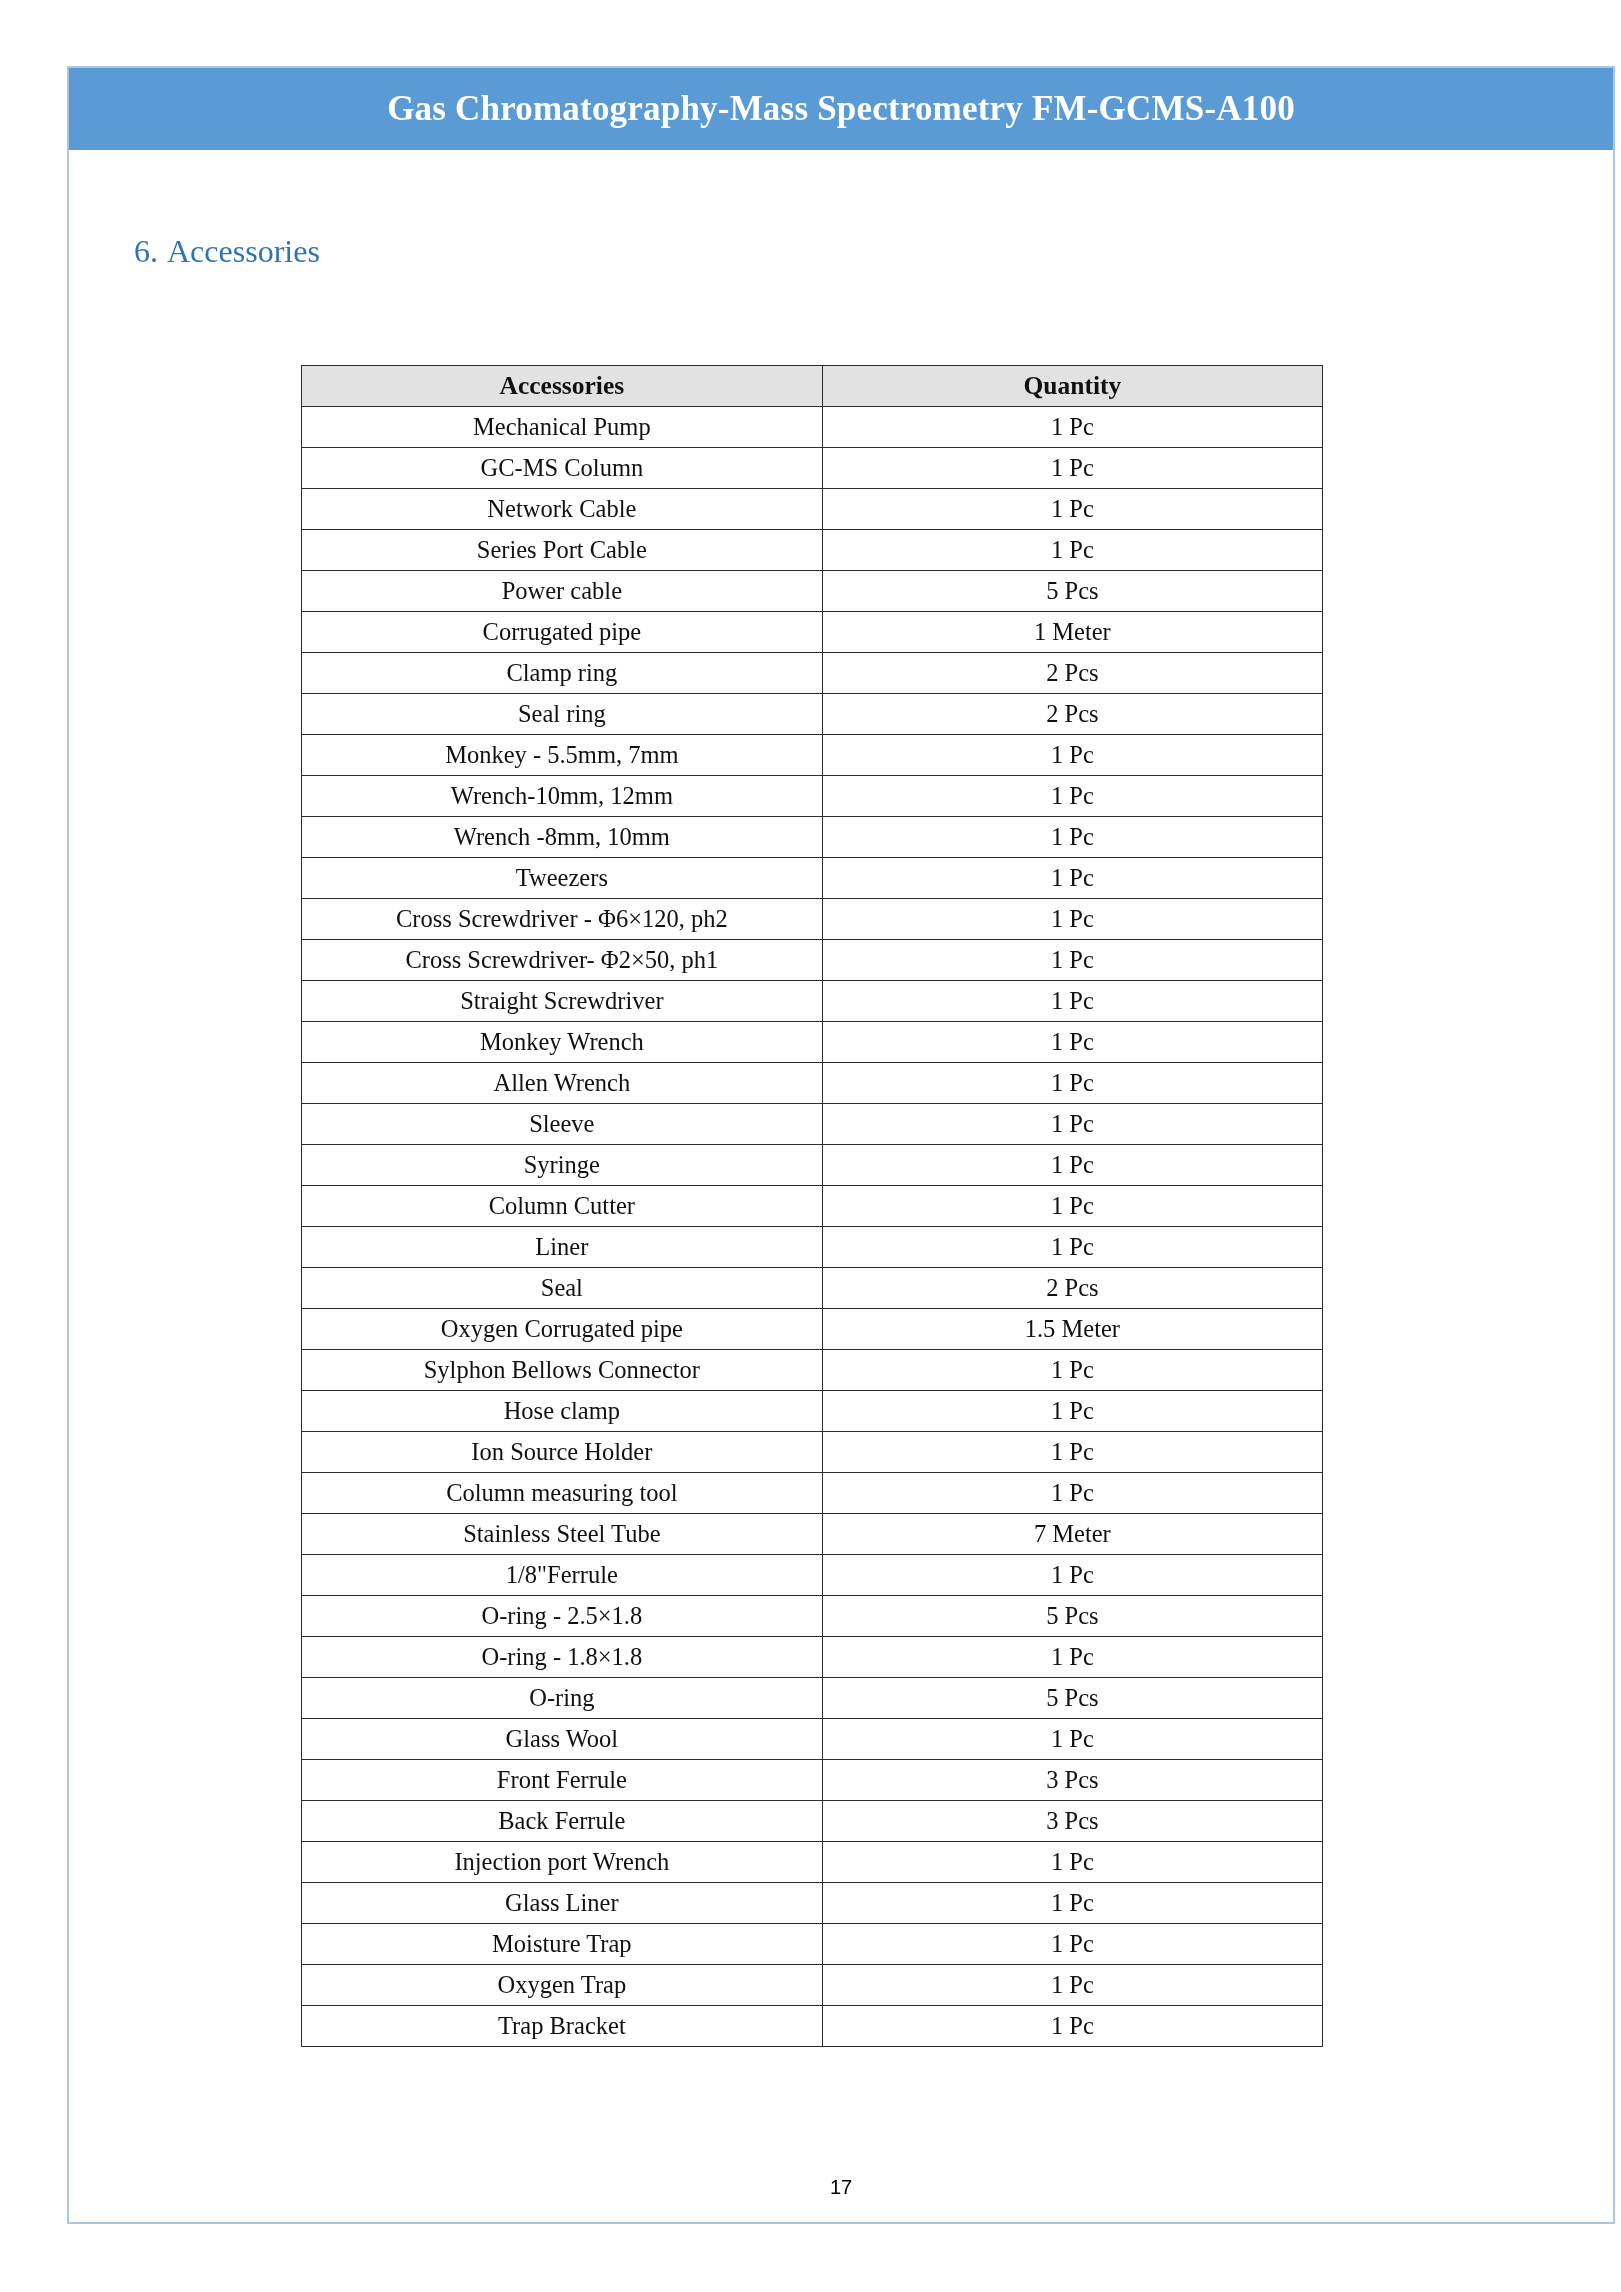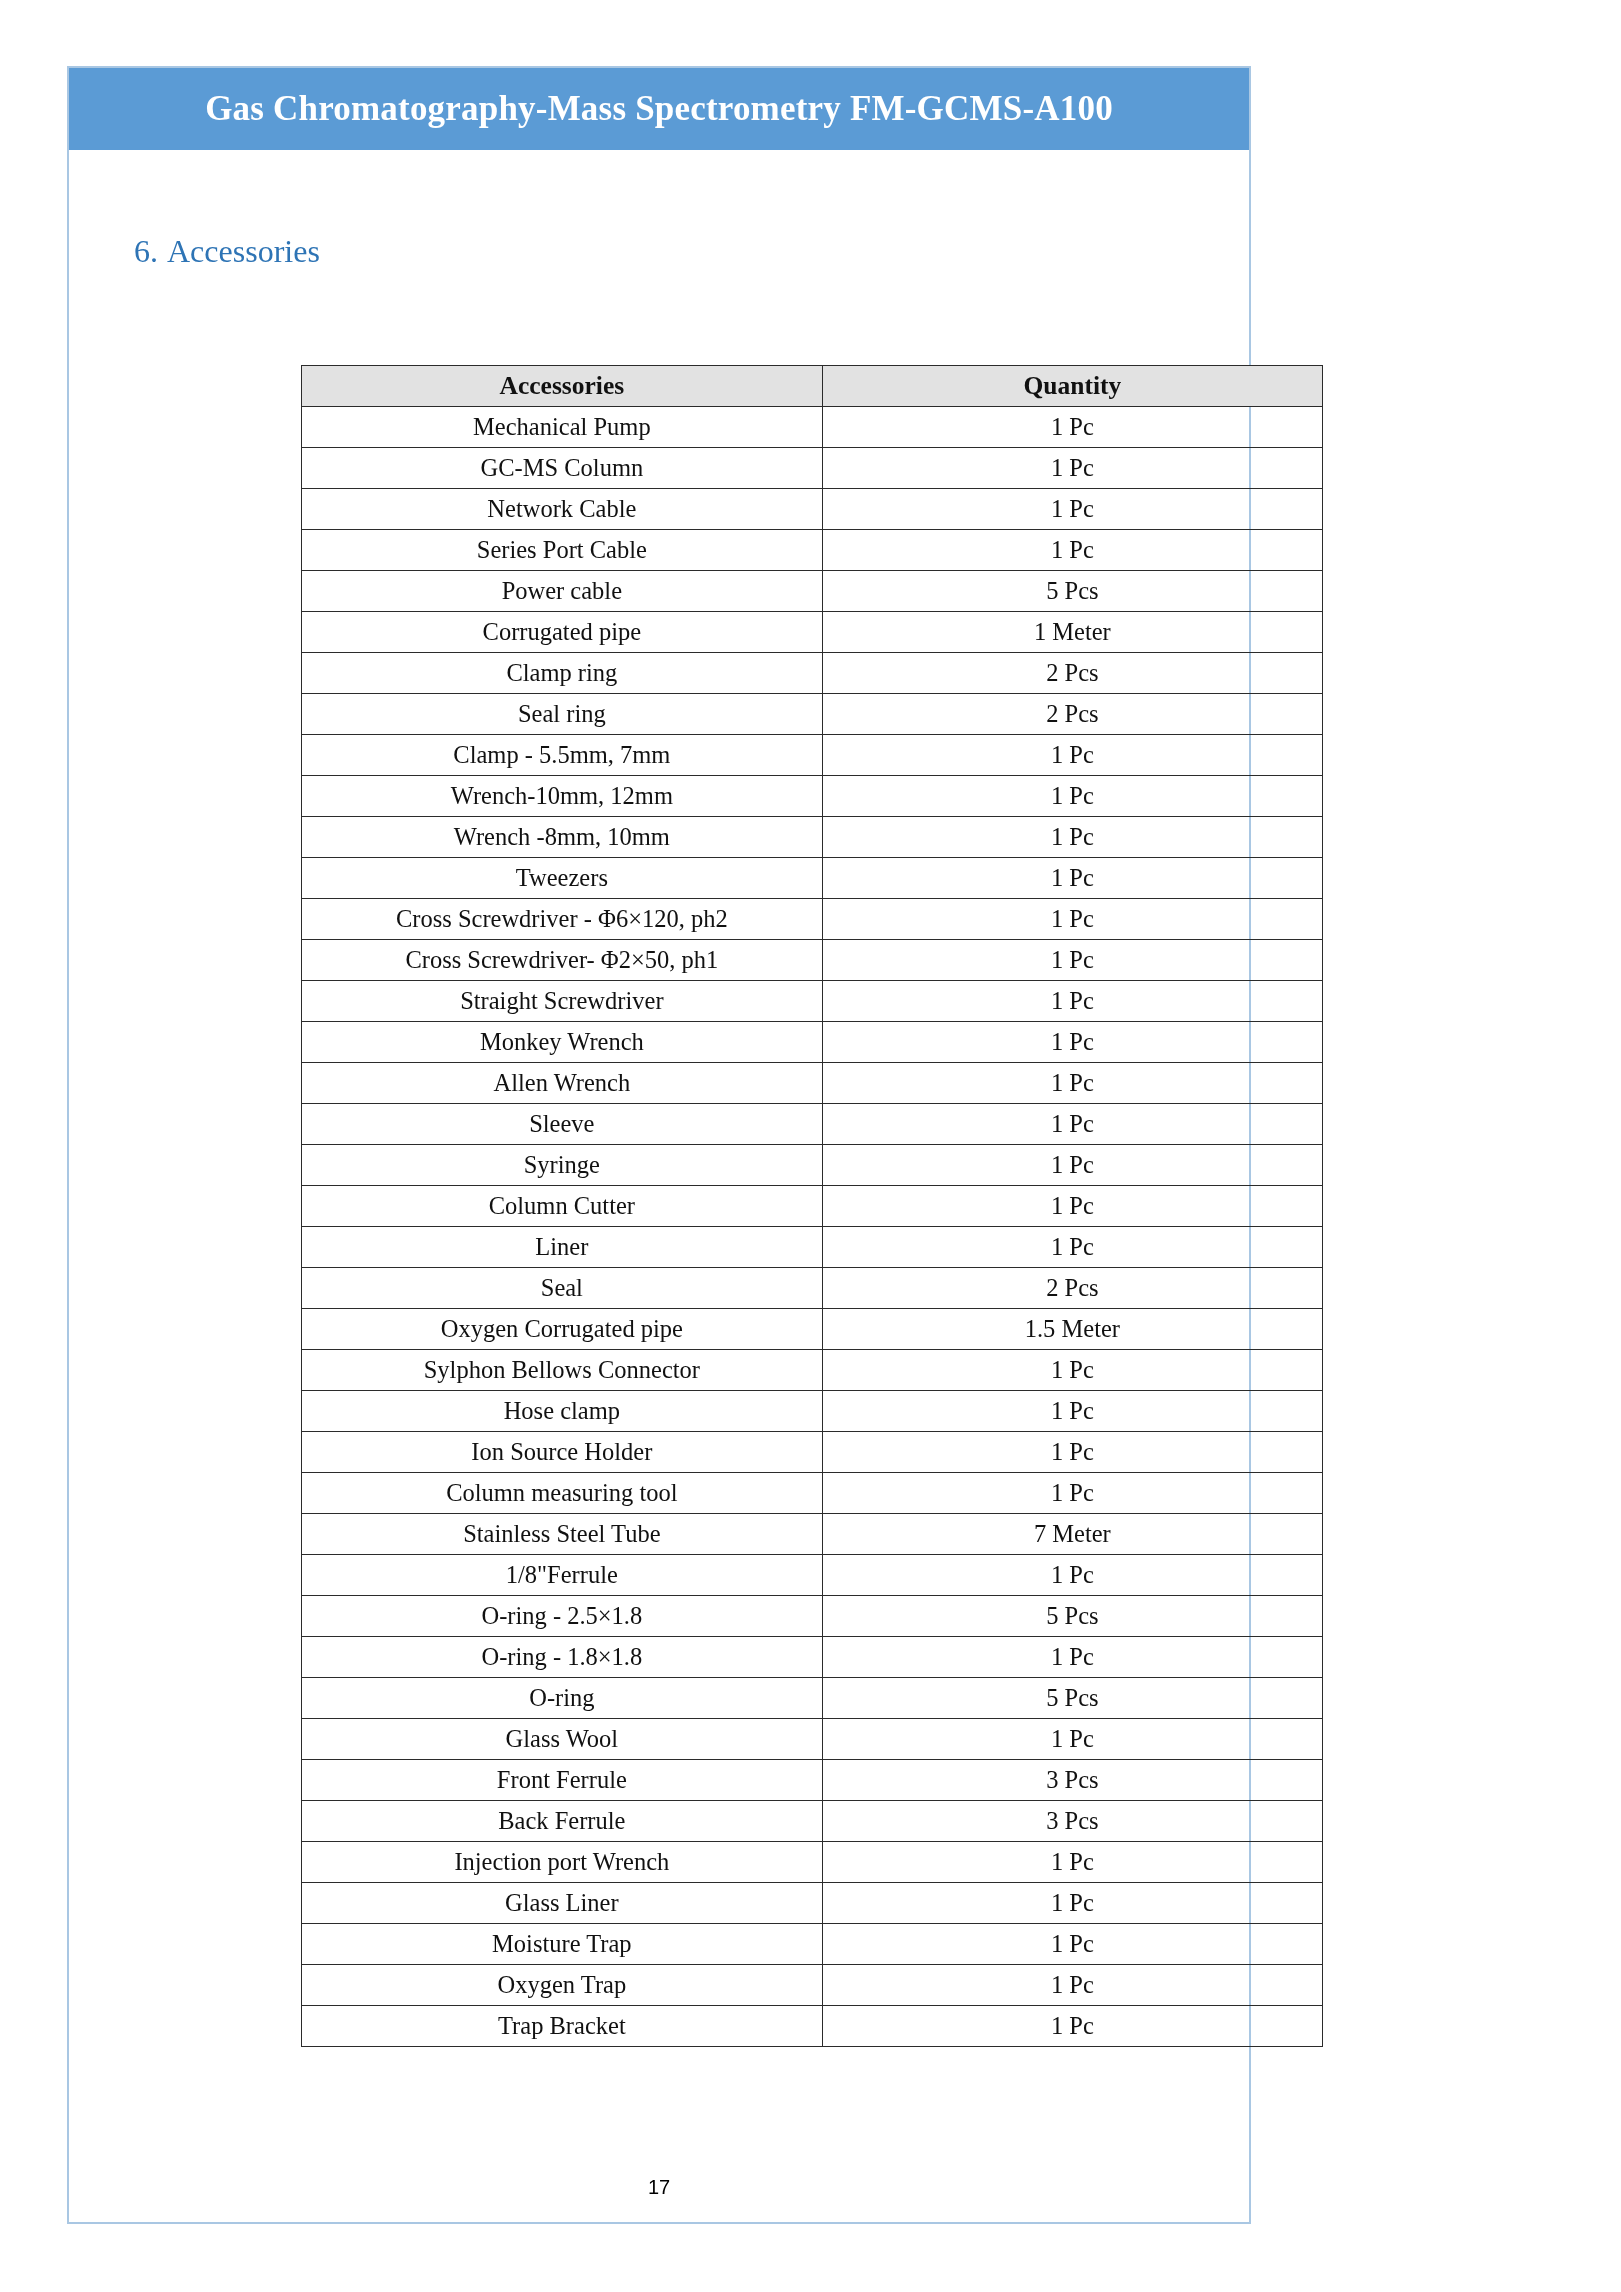--- a/index.html
+++ b/index.html
@@ -12,21 +12,21 @@
     height: 2293px;
     font-family: "Liberation Serif", serif;
     -webkit-font-smoothing: antialiased;
   }
 
   
   .page {
     position: absolute;
     left: 67px;
     top: 66px;
-    width: 1184px;
+    width: 1548px;
     height: 2158px;
     border: 2px solid #a9c7e3;
     box-sizing: border-box;
     background: #ffffff;
   }
 
   
   .banner {
     position: absolute;
     left: 0;
@@ -173,21 +173,21 @@
             </tr>
             <tr>
               <td>Clamp ring</td>
               <td>2 Pcs</td>
             </tr>
             <tr>
               <td>Seal ring</td>
               <td>2 Pcs</td>
             </tr>
             <tr>
-              <td>Clamp - 5.5mm, 7mm</td>
+              <td>Monkey - 5.5mm, 7mm</td>
               <td>1 Pc</td>
             </tr>
             <tr>
               <td>Wrench-10mm, 12mm</td>
               <td>1 Pc</td>
             </tr>
             <tr>
               <td>Wrench -8mm, 10mm</td>
               <td>1 Pc</td>
             </tr>

